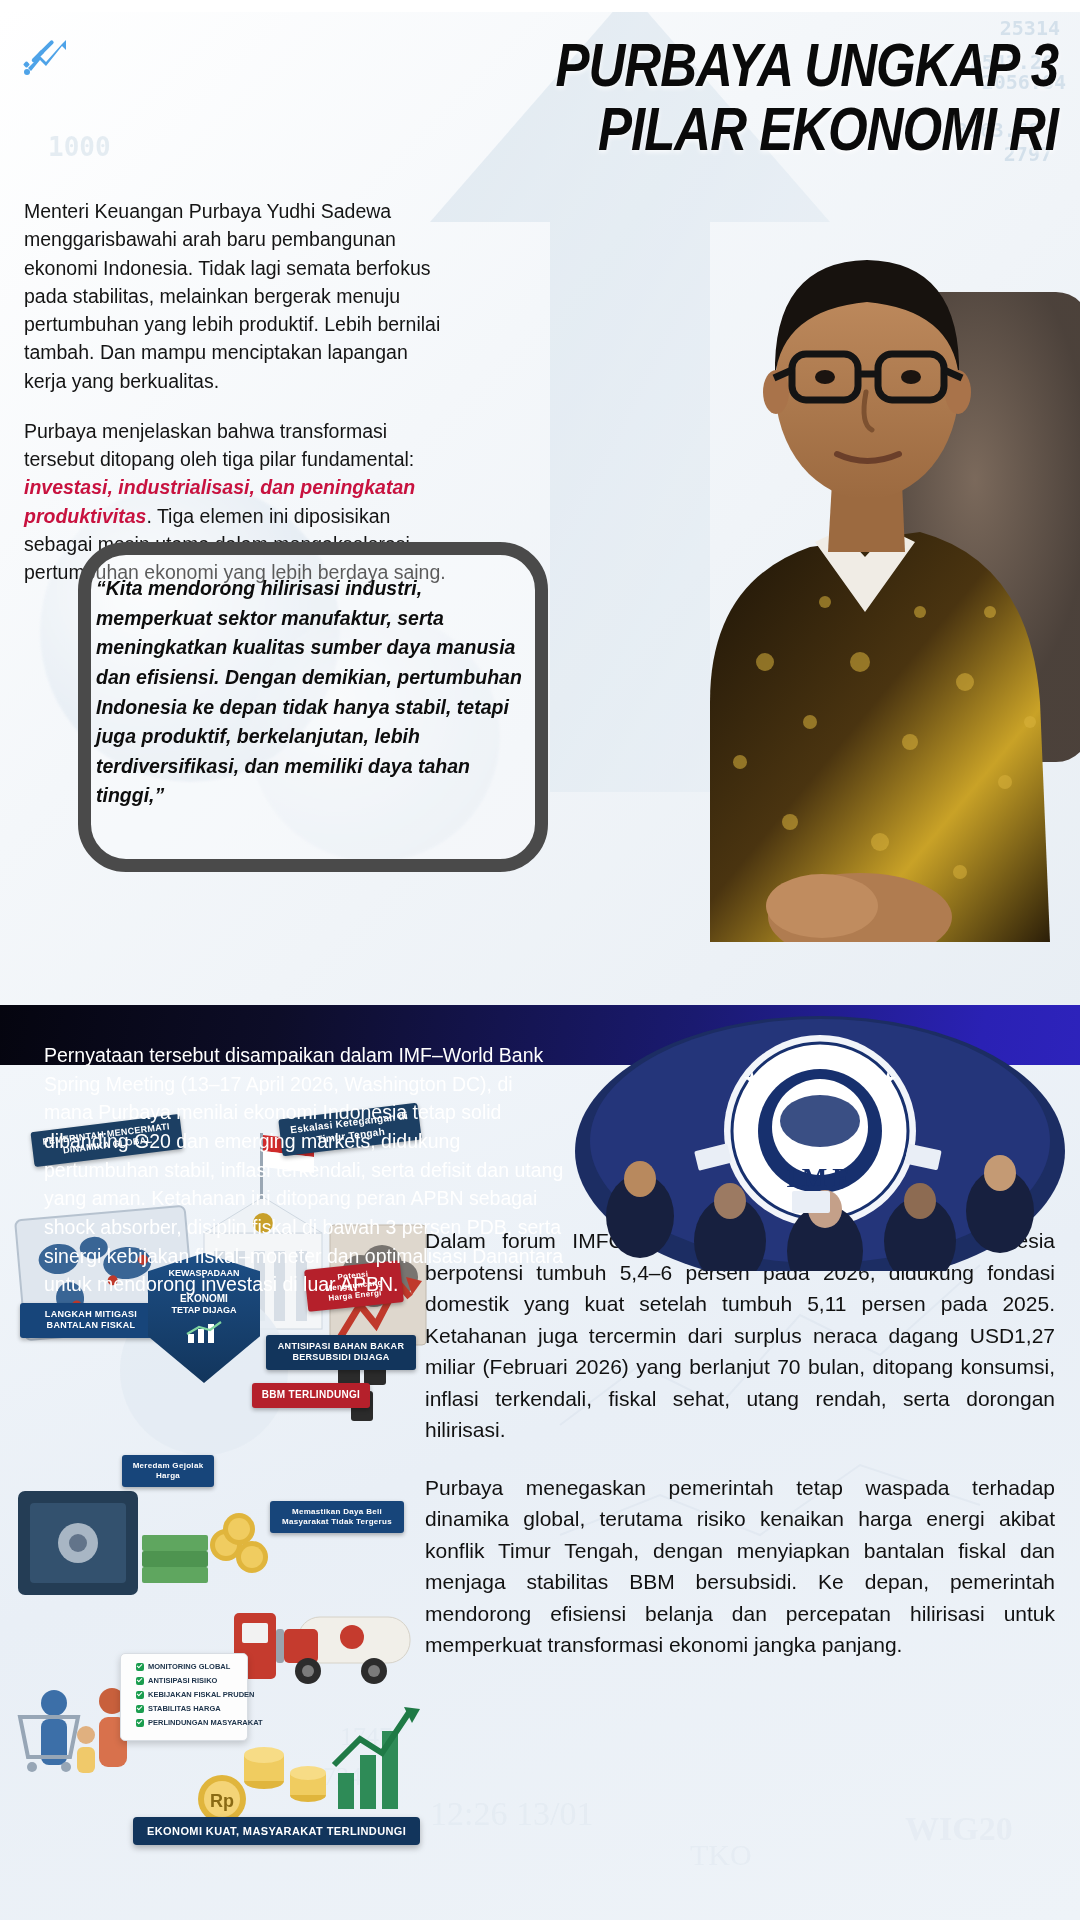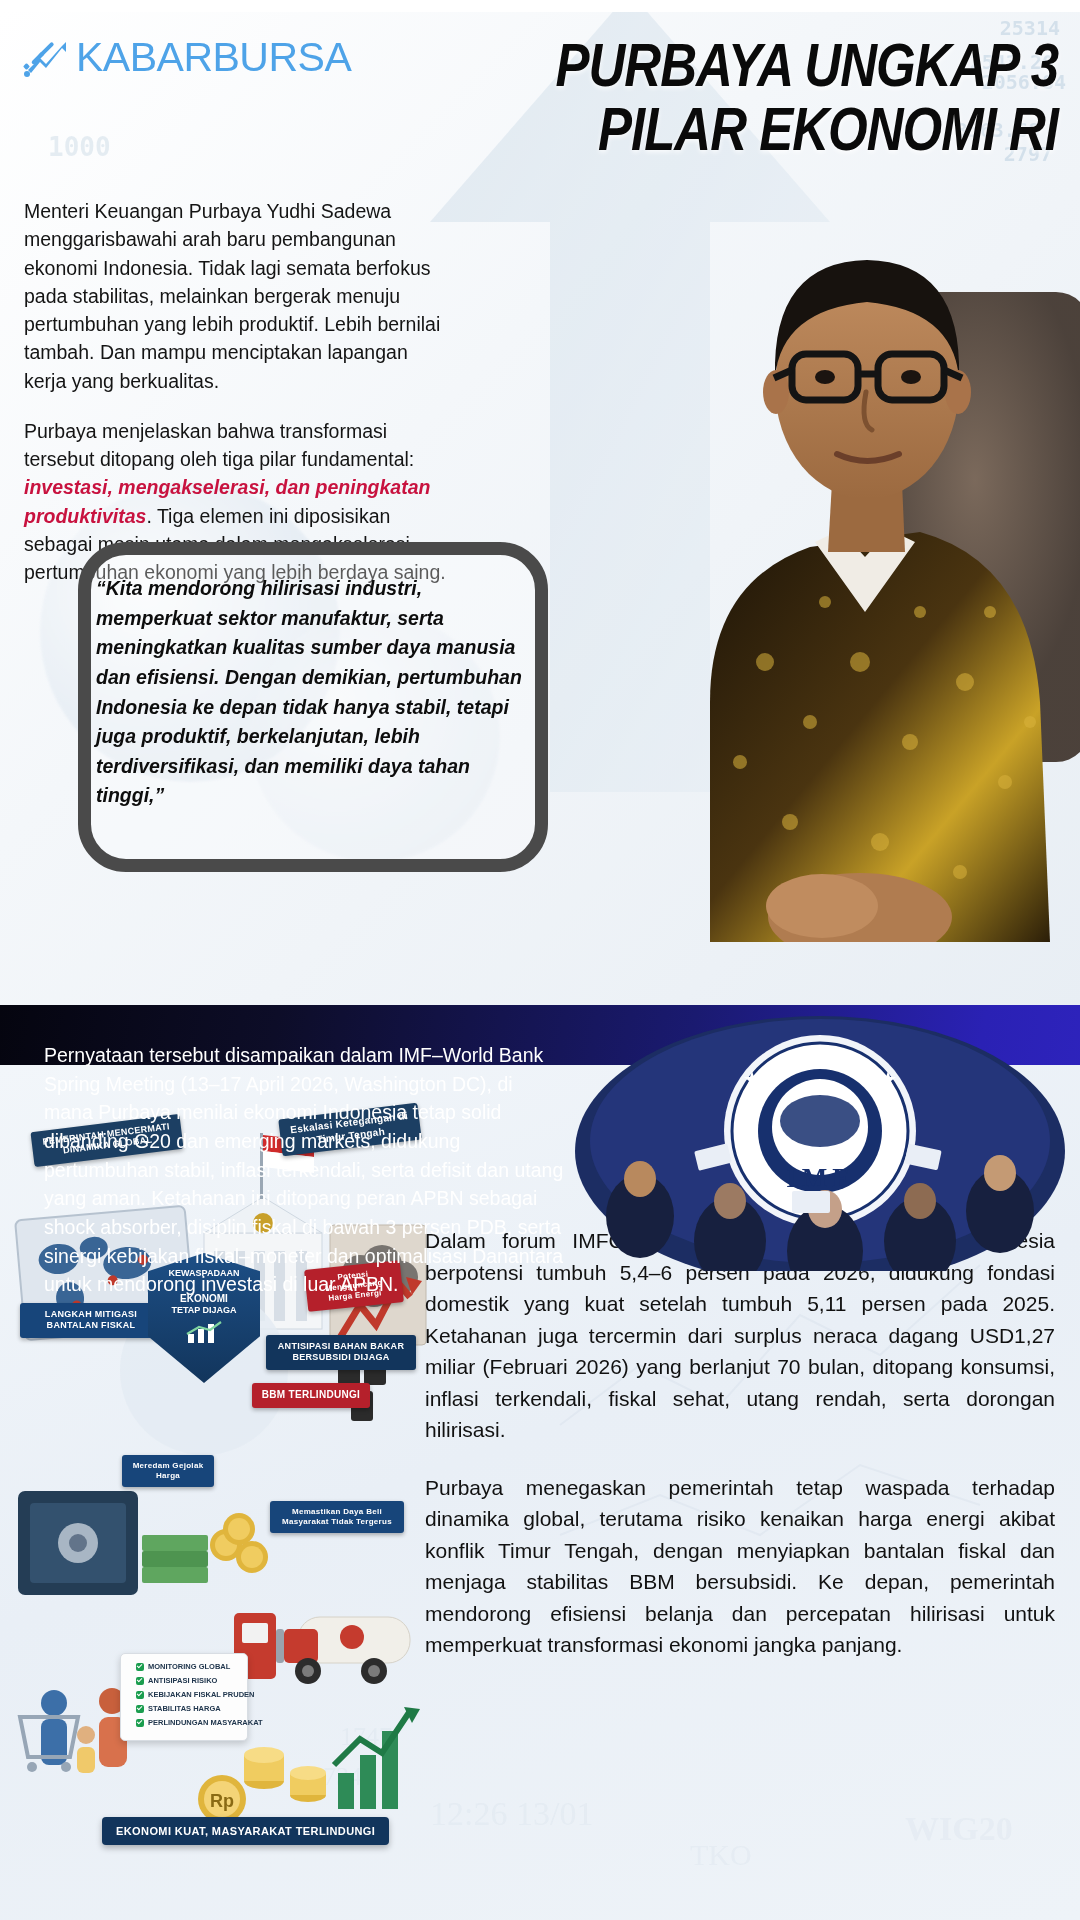--- a/index.html
+++ b/index.html
@@ -149,20 +149,21 @@
   .checklist li .tick:after{
     content:""; position:absolute; left:2.4px; top:.8px;
     width:2px;height:4px;border:solid #fff;border-width:0 1.4px 1.4px 0;
     transform:rotate(45deg);
   }
   .banner-bottom{
     position:absolute; background:#12355c; color:#fff;
     font-size:11px; font-weight:700; letter-spacing:.4px;
     padding:8px 14px; border-radius:4px; white-space:nowrap;
     box-shadow:0 3px 6px rgba(0,0,0,.28);
+    margin-left:31px;
   }
 </style>
 </head>
 <body>
 
 <div id="hero">
 
   <svg id="arrow-bg" viewBox="0 0 620 820">
     <defs>
       <linearGradient id="agr" x1="0" y1="0" x2="1" y2="1">
@@ -186,21 +187,20 @@
   <div id="logo">
     <svg class="mark" viewBox="0 0 48 44">
       <g fill="#4ea3e8">
         <path d="M6 34 L18 22 L24 28 L40 10 L44 6 L44 16 L40 12 L24 32 L18 26 L9 37 Z"></path>
         <rect x="2" y="28" width="5" height="5" rx="1.2" transform="rotate(-45 4.5 30.5)"></rect>
         <rect x="8" y="20" width="16" height="4" rx="2" transform="rotate(-45 16 22)"></rect>
         <rect x="14" y="12" width="20" height="4" rx="2" transform="rotate(-45 24 14)"></rect>
         <circle cx="5" cy="38" r="3"></circle>
       </g>
     </svg>
-    <div class="word">KABARBURSA</div>
   </div>
 
   <div id="headline">
     <div>PURBAYA UNGKAP 3</div>
     <div>PILAR EKONOMI RI</div>
   </div>
 
   <svg id="photo" viewBox="0 0 520 800">
     <defs>
       <linearGradient id="batik" x1="0" y1="0" x2="1" y2="1">
@@ -264,21 +264,21 @@
 
     <path d="M306 250 Q300 282 312 288" stroke="#7d5130" stroke-width="5" fill="none" stroke-linecap="round"></path>
     <path d="M277 312 Q307 326 339 312" stroke="#6b3f2a" stroke-width="6" fill="none" stroke-linecap="round"></path>
 
     <ellipse cx="300" cy="775" rx="92" ry="44" fill="#b07c50"></ellipse>
     <ellipse cx="262" cy="764" rx="56" ry="32" fill="#c08c5f"></ellipse>
   </svg>
 
   <div id="lede">
     <p>Menteri Keuangan Purbaya Yudhi Sadewa menggarisbawahi arah baru pembangunan ekonomi Indonesia. Tidak lagi semata berfokus pada stabilitas, melainkan bergerak menuju pertumbuhan yang lebih produktif. Lebih bernilai tambah. Dan mampu menciptakan lapangan kerja yang berkualitas.</p>
-    <p><span>Purbaya menjelaskan bahwa transformasi tersebut ditopang oleh tiga pilar fundamental: </span><span class="hl">investasi, mengakselerasi, dan peningkatan produktivitas</span><span>. Tiga elemen ini diposisikan sebagai mesin utama dalam mengakselerasi pertumbuhan ekonomi yang lebih berdaya saing.</span></p>
+    <p><span>Purbaya menjelaskan bahwa transformasi tersebut ditopang oleh tiga pilar fundamental: </span><span class="hl">investasi, industrialisasi, dan peningkatan produktivitas</span><span>. Tiga elemen ini diposisikan sebagai mesin utama dalam mengakselerasi pertumbuhan ekonomi yang lebih berdaya saing.</span></p>
   </div>
 
   <div id="quote-box"></div>
   <div id="quote-text">“Kita mendorong hilirisasi industri, memperkuat sektor manufaktur, serta meningkatkan kualitas sumber daya manusia dan efisiensi. Dengan demikian, pertumbuhan Indonesia ke depan tidak hanya stabil, tetapi juga produktif, berkelanjutan, lebih terdiversifikasi, dan memiliki daya tahan tinggi,”</div>
 </div>
 
 <div id="imf">
 
   <svg id="imf-art" viewBox="0 0 560 270">
     <ellipse cx="300" cy="150" rx="245" ry="135" fill="#1c2d63"></ellipse>

